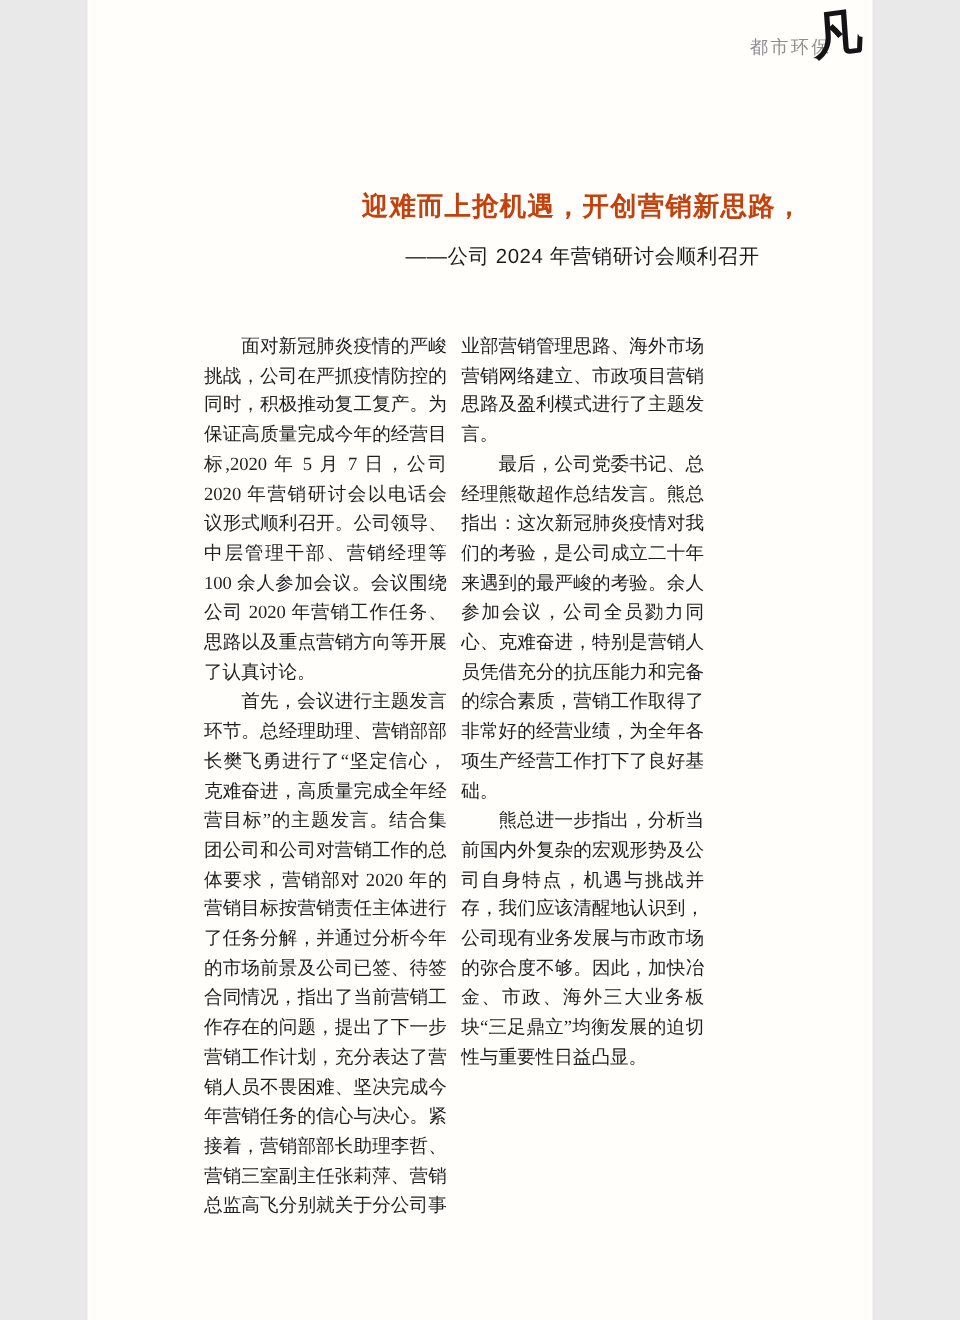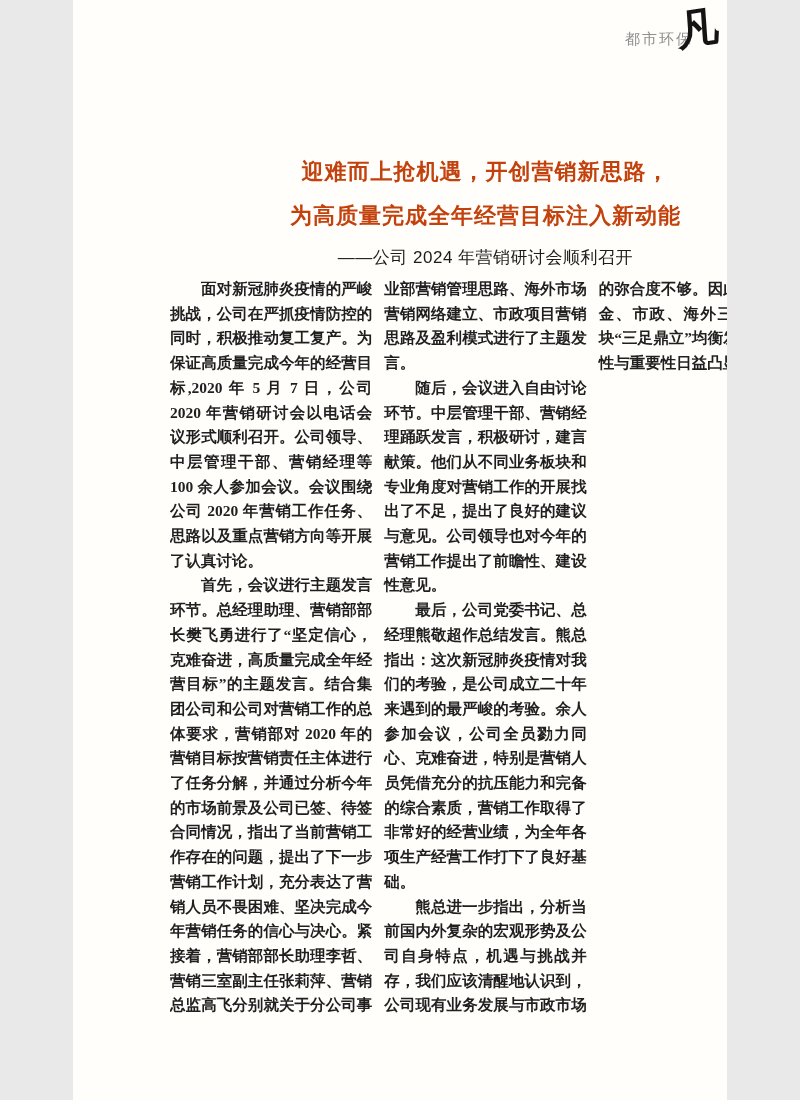--- a/index.html
+++ b/index.html
@@ -109,21 +109,20 @@
   }
 
   
   .article-body {
     position:absolute; left:97px; top:277px;
     width:631px; height:742px;
     column-count:3; column-gap:12px; column-fill:auto;
     font-size:15.5px; line-height:24.7px;
     text-align:justify; color:#1f1f1f;
     overflow:hidden;
-    font-weight:bold;
   }
   .article-body p { text-indent:2em; margin:0; }
 </style>
 </head>
 <body>
 
 <div class="page">
 
   <div class="masthead-text">都市环保</div>
   <div class="masthead-calligraphy">凡</div>
@@ -146,26 +145,24 @@
     <line x1="687" y1="0" x2="754" y2="72" stroke="#9a9a9a" stroke-width="1.2"></line>
   </svg>
 
   <div class="page-num-box">
     <span class="page-num-notch"></span>
     <span class="num">5</span>
   </div>
 
   <div class="title-block">
     <div class="title-line">迎难而上抢机遇，开创营销新思路，</div>
-    <div class="title-line">为高质量完成全年经营目标注入新动能</div>
     <div class="subtitle">——公司 2024 年营销研讨会顺利召开</div>
   </div>
 
   <div class="article-body">
     <p>面对新冠肺炎疫情的严峻挑战，公司在严抓疫情防控的同时，积极推动复工复产。为保证高质量完成今年的经营目标,2020 年 5 月 7 日，公司 2020 年营销研讨会以电话会议形式顺利召开。公司领导、中层管理干部、营销经理等 100 余人参加会议。会议围绕公司 2020 年营销工作任务、思路以及重点营销方向等开展了认真讨论。</p>
     <p>首先，会议进行主题发言环节。总经理助理、营销部部长樊飞勇进行了“坚定信心，克难奋进，高质量完成全年经营目标”的主题发言。结合集团公司和公司对营销工作的总体要求，营销部对 2020 年的营销目标按营销责任主体进行了任务分解，并通过分析今年的市场前景及公司已签、待签合同情况，指出了当前营销工作存在的问题，提出了下一步营销工作计划，充分表达了营销人员不畏困难、坚决完成今年营销任务的信心与决心。紧接着，营销部部长助理李哲、营销三室副主任张莉萍、营销总监高飞分别就关于分公司事业部营销管理思路、海外市场营销网络建立、市政项目营销思路及盈利模式进行了主题发言。</p>
-    <p>随后，会议进入自由讨论环节。中层管理干部、营销经理踊跃发言，积极研讨，建言献策。他们从不同业务板块和专业角度对营销工作的开展找出了不足，提出了良好的建议与意见。公司领导也对今年的营销工作提出了前瞻性、建设性意见。</p>
     <p>最后，公司党委书记、总经理熊敬超作总结发言。熊总指出：这次新冠肺炎疫情对我们的考验，是公司成立二十年来遇到的最严峻的考验。余人参加会议，公司全员勠力同心、克难奋进，特别是营销人员凭借充分的抗压能力和完备的综合素质，营销工作取得了非常好的经营业绩，为全年各项生产经营工作打下了良好基础。</p>
     <p>熊总进一步指出，分析当前国内外复杂的宏观形势及公司自身特点，机遇与挑战并存，我们应该清醒地认识到，公司现有业务发展与市政市场的弥合度不够。因此，加快冶金、市政、海外三大业务板块“三足鼎立”均衡发展的迫切性与重要性日益凸显。</p>
 
   </div>
 
 </div>
 
 </body></html>

